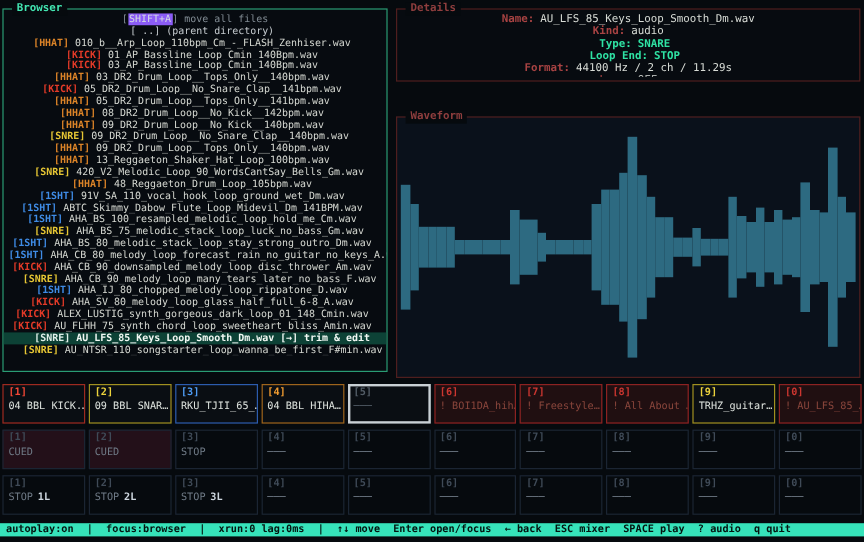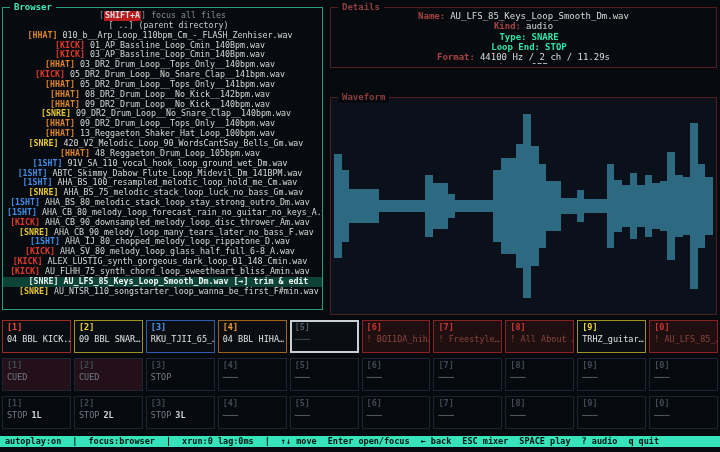--- a/index.html
+++ b/index.html
@@ -13,21 +13,21 @@
   .panel-title{
     position:absolute;top:-6px;left:7px;padding:0 4px;
     font-size:9px;font-weight:bold;line-height:11px;background:#060a0e;
   }
   
   #browser{left:2px;top:7px;width:321px;height:303px;border-color:#2a9c74;}
   #browser .panel-title{color:#43e6b2;}
   .blist{position:absolute;inset:3px 0 2px 0;font-size:8.3px;line-height:9.85px;white-space:nowrap;overflow:hidden;}
   .hintrow,.parentrow,.frow{padding:0 4px;height:9.85px;overflow:hidden;}
   .dim{color:#828c94;}
-  .skey{background:#b91c1c;color:#d6dde2;font-weight:bold;padding:4px 1px;}
+  .skey{background:#8b5cf6;color:#d6dde2;font-weight:normal;padding:4px 1px;}
   .parentrow{color:#c6ccd0;margin-left:12px;}
   .ftag{font-weight:bold;margin-right:5px;}
   .t-HHAT{color:#dc8428;}
   .t-KICK{color:#e23a28;}
   .t-SNRE{color:#e6c634;margin-left:12px;}
   .t-1SHT{color:#3f8ce6;}
   .fname{color:#d6d9d2;}
   .fhint{color:#f2f8f4;font-weight:bold;margin-left:5px;}
   .frow.selected{background:#0d4236;}
   .frow.selected .fname{color:#f2f8f4;font-weight:bold;}
@@ -75,21 +75,21 @@
     background:#36e3ba;color:#041410;font-size:8.5px;font-weight:bold;line-height:11px;
     display:flex;gap:11px;padding:0 5px;white-space:nowrap;overflow:hidden;
   }
 </style>
 </head>
 <body>
 
 <div class="panel" id="browser">
   <span class="panel-title">Browser</span>
   <div class="blist">
-    <div class="hintrow"><span class="dim">[</span><span class="skey">SHIFT+A</span><span class="dim">]</span> <span class="dim">focus all files</span></div>
+    <div class="hintrow"><span class="dim">[</span><span class="skey">SHIFT+A</span><span class="dim">]</span> <span class="dim">move all files</span></div>
     <div class="parentrow">[ ..] (parent directory)</div>
     <div>
 
         <div class="frow"><span class="ftag t-HHAT">[HHAT]</span><span class="fname">010_b__Arp_Loop_110bpm_Cm_-_FLASH_Zenhiser.wav</span><span class="fhint"></span></div>
 
         <div class="frow"><span class="ftag t-KICK">[KICK]</span><span class="fname">01_AP_Bassline_Loop_Cmin_140Bpm.wav</span><span class="fhint"></span></div>
 
         <div class="frow"><span class="ftag t-KICK">[KICK]</span><span class="fname">03_AP_Bassline_Loop_Cmin_140Bpm.wav</span><span class="fhint"></span></div>
 
         <div class="frow"><span class="ftag t-HHAT">[HHAT]</span><span class="fname">03_DR2_Drum_Loop__Tops_Only__140bpm.wav</span><span class="fhint"></span></div>

